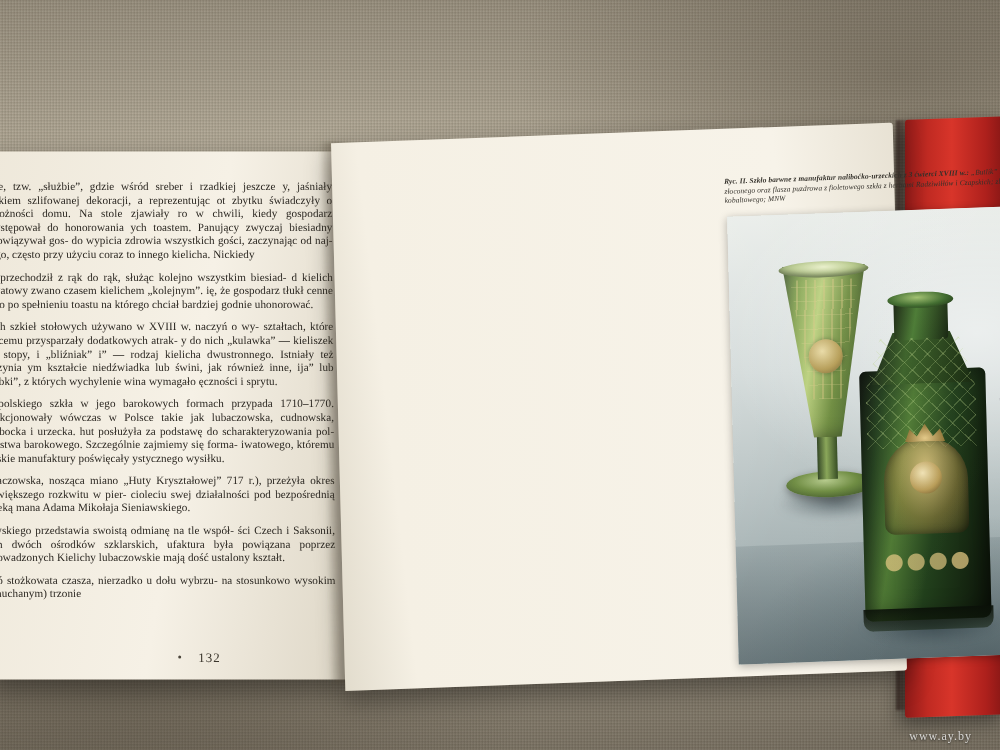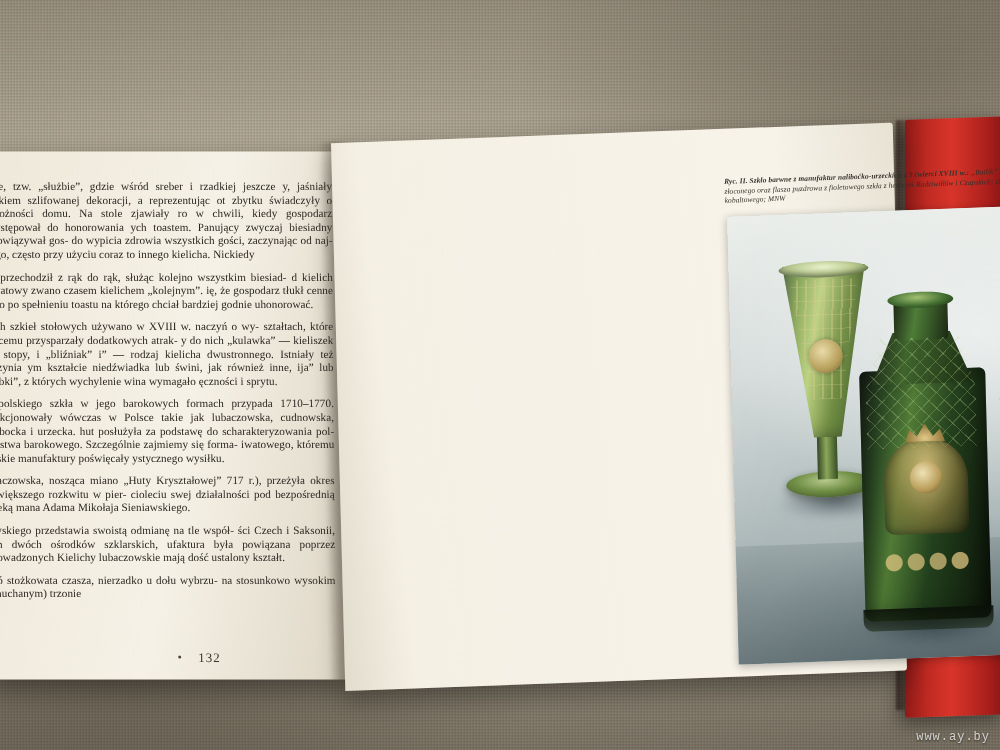--- a/index.html
+++ b/index.html
@@ -309,23 +309,23 @@
   .shadow-pool {
     position: absolute;
     border-radius: 50%;
     background: radial-gradient(ellipse at 50% 50%, rgba(30,45,52,0.55), rgba(30,45,52,0) 70%);
     filter: blur(4px);
   }
 
   
   .watermark {
     position: absolute;
-    right: 10px;
+    right: 28px;
     bottom: 6px;
-    font-family: Liberation Mono, monospace;
+    font-family: Liberation Serif, serif;
     font-size: 12px;
     color: rgba(255,255,255,0.75);
     text-shadow: 0 1px 2px rgba(0,0,0,0.6);
     letter-spacing: 1px;
   }
 </style>
 </head>
 <body>
 
 <div id="scene">

